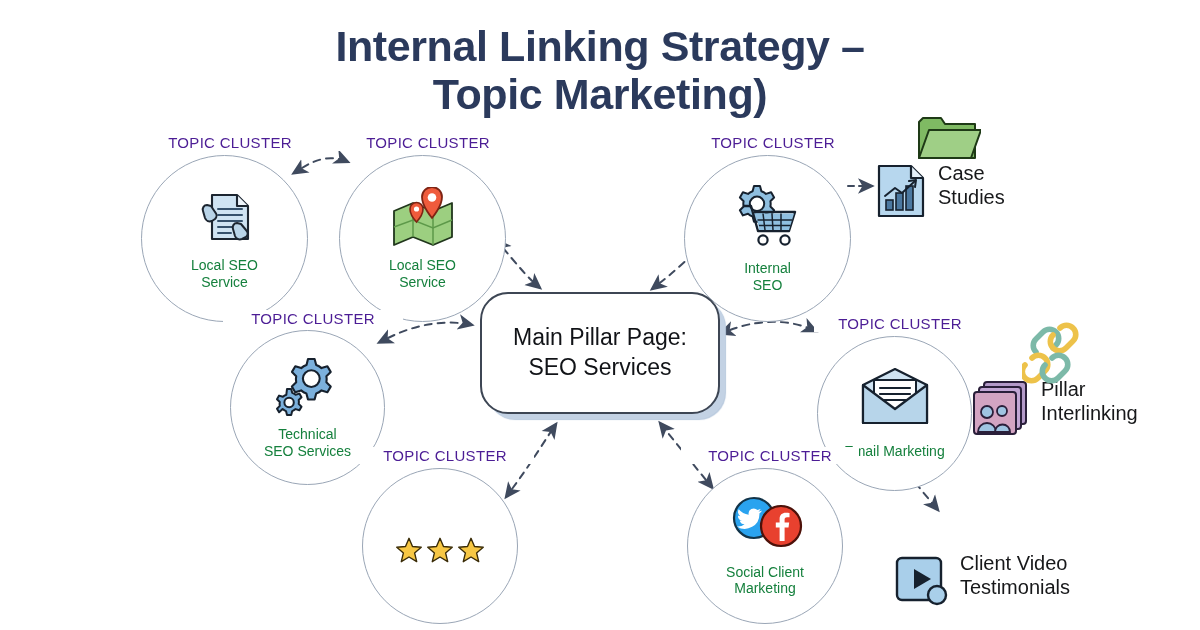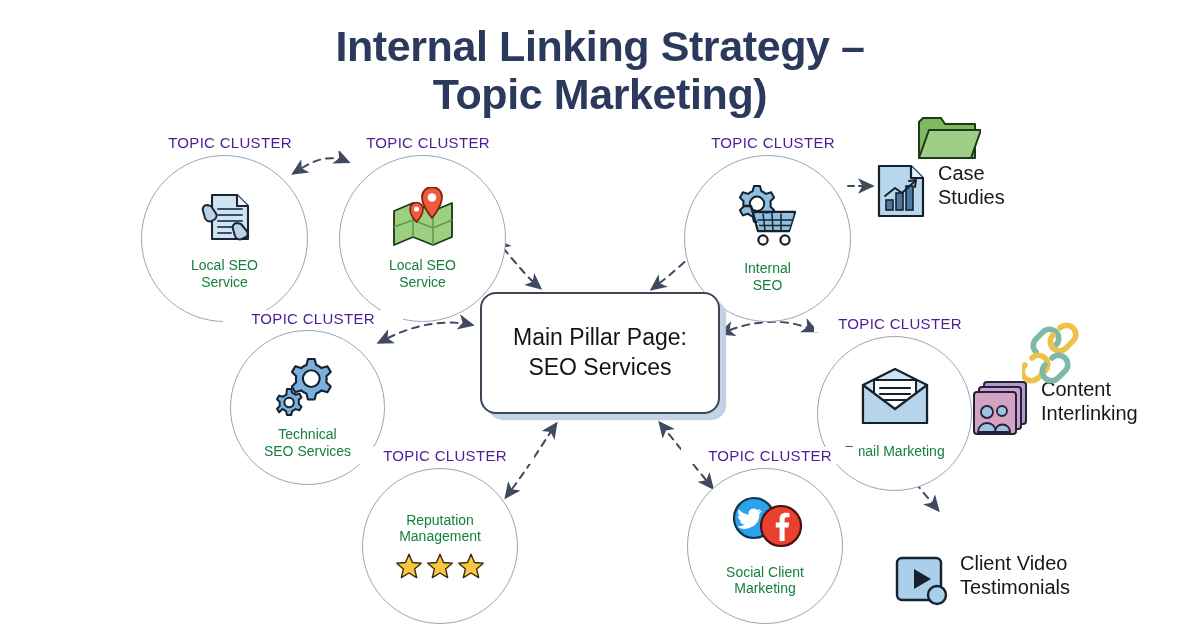--- a/index.html
+++ b/index.html
@@ -85,21 +85,21 @@
   
   #pillar-box {
     position: absolute;
     left: 480px;
     top: 292px;
     width: 240px;
     height: 122px;
     box-sizing: border-box;
     background: #ffffff;
     border: 2px solid #3d4654;
-    border-radius: 16px;
+    border-radius: 28px;
     box-shadow: 6px 6px 0 -1px #c3d2e4, 7px 7px 1px -1px #b9cade;
     display: flex;
     align-items: center;
     justify-content: center;
   }
   #pillar-label {
     font-size: 23px;
     color: #111317;
     text-align: center;
     line-height: 1.3;
@@ -257,22 +257,20 @@
           <line x1="23" y1="33" x2="53" y2="33"></line>
         </g>
         <path d="M6,18 L38,42 L70,18 L70,56 L6,56 Z" fill="#b7d5ea" stroke="#16212e" stroke-width="2.2" stroke-linejoin="round"></path>
       </svg>
     </span>
     <span class="cluster-label">Email Marketing</span>
     <span class="cluster-caption" style="left:-4px; top:-22px; width:164px;">TOPIC CLUSTER</span>
   </div>
 
   <div class="cluster" style="left:362px; top:468px; width:156px; height:156px;">
-    <span class="cluster-label">Reputation
-Management</span>
     <span class="stars-row">
       <svg width="28" height="28" viewBox="0 0 24 24">
           <path d="M12,2 L15,9 L22.5,9.6 L16.8,14.5 L18.6,22 L12,18 L5.4,22 L7.2,14.5 L1.5,9.6 L9,9 Z" fill="#f7c744" stroke="#3a2c08" stroke-width="1.2" stroke-linejoin="round"></path>
         </svg>
       <svg width="28" height="28" viewBox="0 0 24 24">
           <path d="M12,2 L15,9 L22.5,9.6 L16.8,14.5 L18.6,22 L12,18 L5.4,22 L7.2,14.5 L1.5,9.6 L9,9 Z" fill="#f7c744" stroke="#3a2c08" stroke-width="1.2" stroke-linejoin="round"></path>
         </svg>
       <svg width="28" height="28" viewBox="0 0 24 24">
           <path d="M12,2 L15,9 L22.5,9.6 L16.8,14.5 L18.6,22 L12,18 L5.4,22 L7.2,14.5 L1.5,9.6 L9,9 Z" fill="#f7c744" stroke="#3a2c08" stroke-width="1.2" stroke-linejoin="round"></path>
         </svg>
@@ -344,21 +342,21 @@
           <rect x="4" y="14" width="42" height="42" rx="3" fill="#d3a4c2" stroke="#2a1f3a" stroke-width="2"></rect>
           <g fill="#9fc4e2" stroke="#2a1f3a" stroke-width="1.8">
             <circle cx="17" cy="34" r="6"></circle>
             <circle cx="32" cy="33" r="5"></circle>
             <path d="M8,54 a9,9 0 0,1 18,0 z"></path>
             <path d="M25,54 a7.5,7.5 0 0,1 15,0 z"></path>
           </g>
         </svg>
       </span>
     </span>
-    <span class="satellite-label">Content
+    <span class="satellite-label">Pillar
 Interlinking</span>
   </div>
 
   <div class="satellite" style="left:893px; top:508px;margin-top:44px;">
     <span>
       <svg width="58" height="56" viewBox="0 0 58 56">
         <rect x="4" y="6" width="44" height="42" rx="5" fill="#a9cfea" stroke="#16212e" stroke-width="2.4"></rect>
         <path d="M21,17 L38,27 L21,37 Z" fill="#16212e"></path>
         <circle cx="44" cy="43" r="9" fill="#a9cfea" stroke="#16212e" stroke-width="2.4"></circle>
       </svg>

